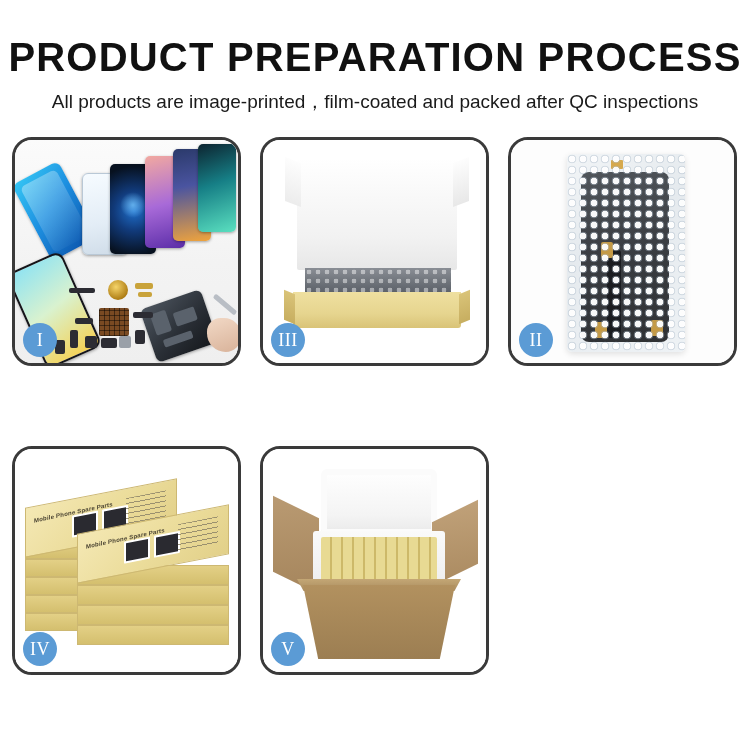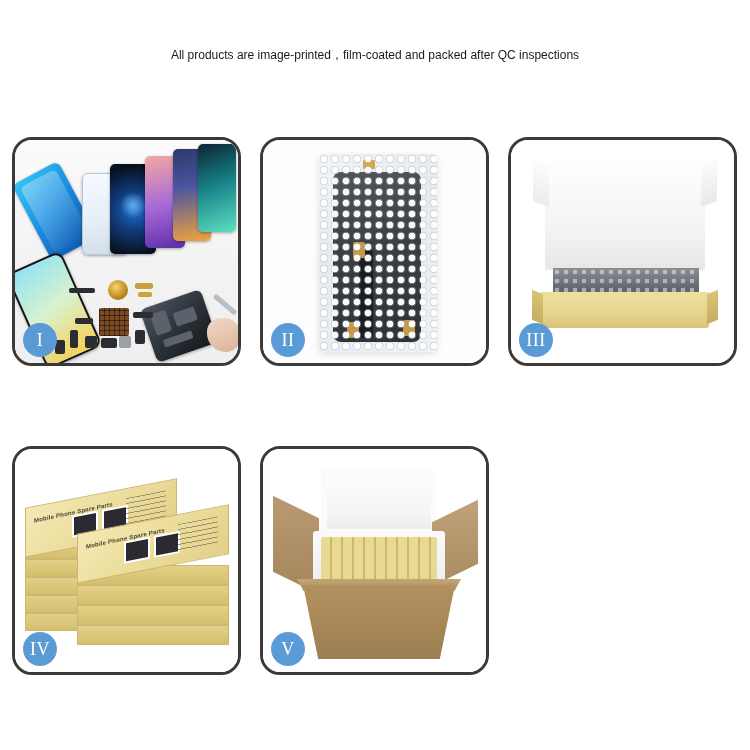--- a/index.html
+++ b/index.html
@@ -25,21 +25,21 @@
     font-size: 40px;
     font-weight: 700;
     letter-spacing: 1.2px;
     line-height: 1.05;
     color: #111111;
     margin: 0;
     white-space: nowrap;
   }
   .sub-title {
     font-family: "Liberation Sans", sans-serif;
-    font-size: 12px;
+    font-size: 19px;
     font-weight: 400;
     color: #1a1a1a;
     margin: 11px 0 0 0;
     white-space: nowrap;
   }
 
   
   .grid {
     position: absolute;
     left: 12px;
@@ -358,20 +358,21 @@
     position:absolute; width:16px; height:22px;
     background: rgba(150,120,78,.75);
   }
   .c-tape.t1 { left:52px; top:104px; }
   .c-tape.t2 { left:52px; top:162px; }
 </style>
 </head>
 <body>
 
 <div class="header">
+  <h1 class="main-title">PRODUCT PREPARATION PROCESS</h1>
   <p class="sub-title">All products are image-printed，film-coated and packed after QC inspections</p>
 </div>
 
 <div class="grid">
 
   <div class="panel">
     <div class="panel-photo p1">
       <div class="ph ph-blue"></div>
       <div class="ph ph-glass"></div>
       <div class="ph ph-dark"></div>
@@ -397,41 +398,41 @@
       <div class="part" style="left:118px;top:172px;width:20px;height:6px;"></div>
       <div class="part" style="left:120px;top:190px;width:10px;height:14px;"></div>
       <div class="part" style="left:40px;top:200px;width:10px;height:14px;"></div>
       <div class="tool"></div>
       <div class="hand"></div>
     </div>
     <div class="badge">I</div>
   </div>
 
   <div class="panel">
+    <div class="panel-photo p3">
+      <div class="box3-lid"></div>
+      <div class="box3-inner"></div>
+      <div class="box3-base"></div>
+    </div>
+    <div class="badge">III</div>
+  </div>
+
+  <div class="panel">
     <div class="panel-photo p2">
       <div class="bag">
         <div class="screen"></div>
         <div class="flex"></div>
         <div class="conn c1"></div>
         <div class="conn c2"></div>
         <div class="conn c3"></div>
         <div class="tab"></div>
         <div class="bubbles"></div>
       </div>
     </div>
     <div class="badge">II</div>
-  </div>
-
-  <div class="panel">
-    <div class="panel-photo p3">
-      <div class="box3-lid"></div>
-      <div class="box3-inner"></div>
-      <div class="box3-base"></div>
-    </div>
-    <div class="badge">III</div>
   </div>
 
   <div class="panel">
     <div class="panel-photo p4">
       <div class="stack">
 
         <div class="sbox" style="left:4px;top:74px;width:108px;height:16px;">
             <div class="side"></div>
           </div>
         <div class="sbox" style="left:4px;top:92px;width:108px;height:16px;">

